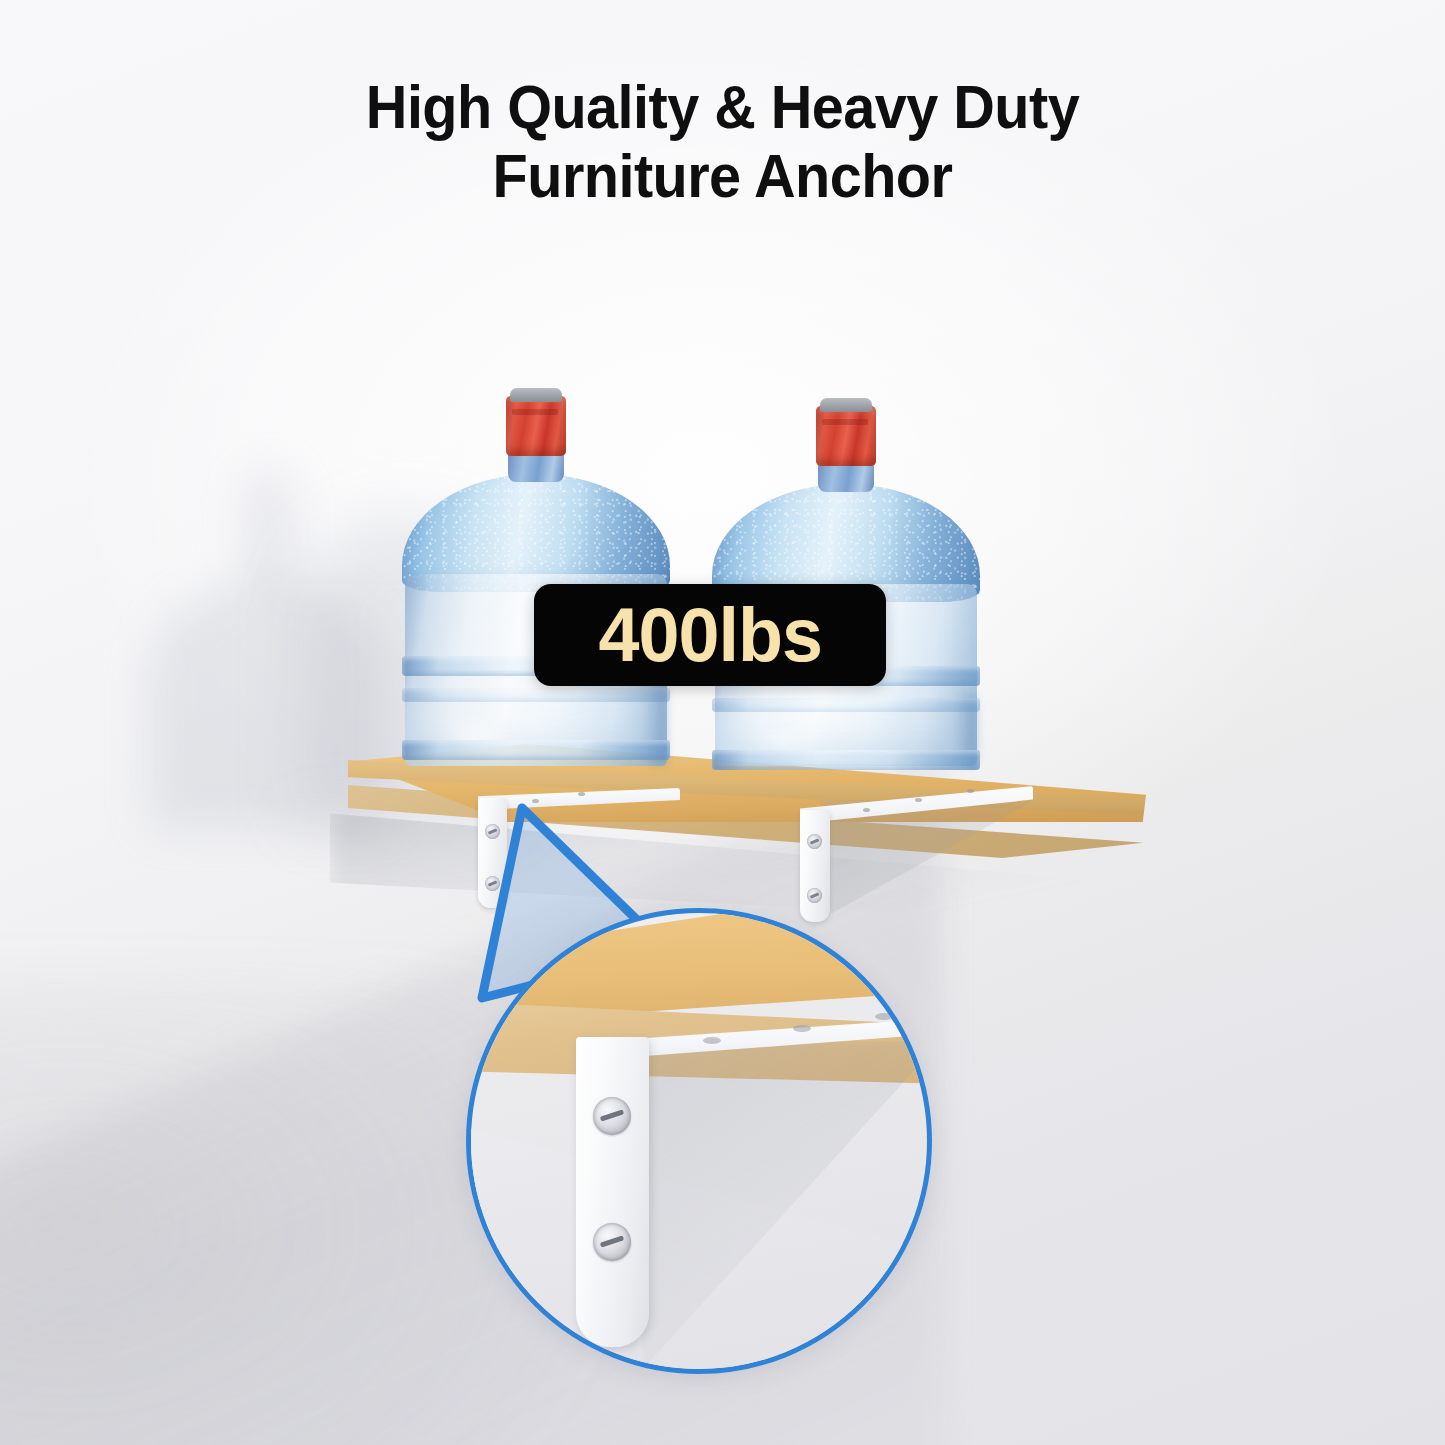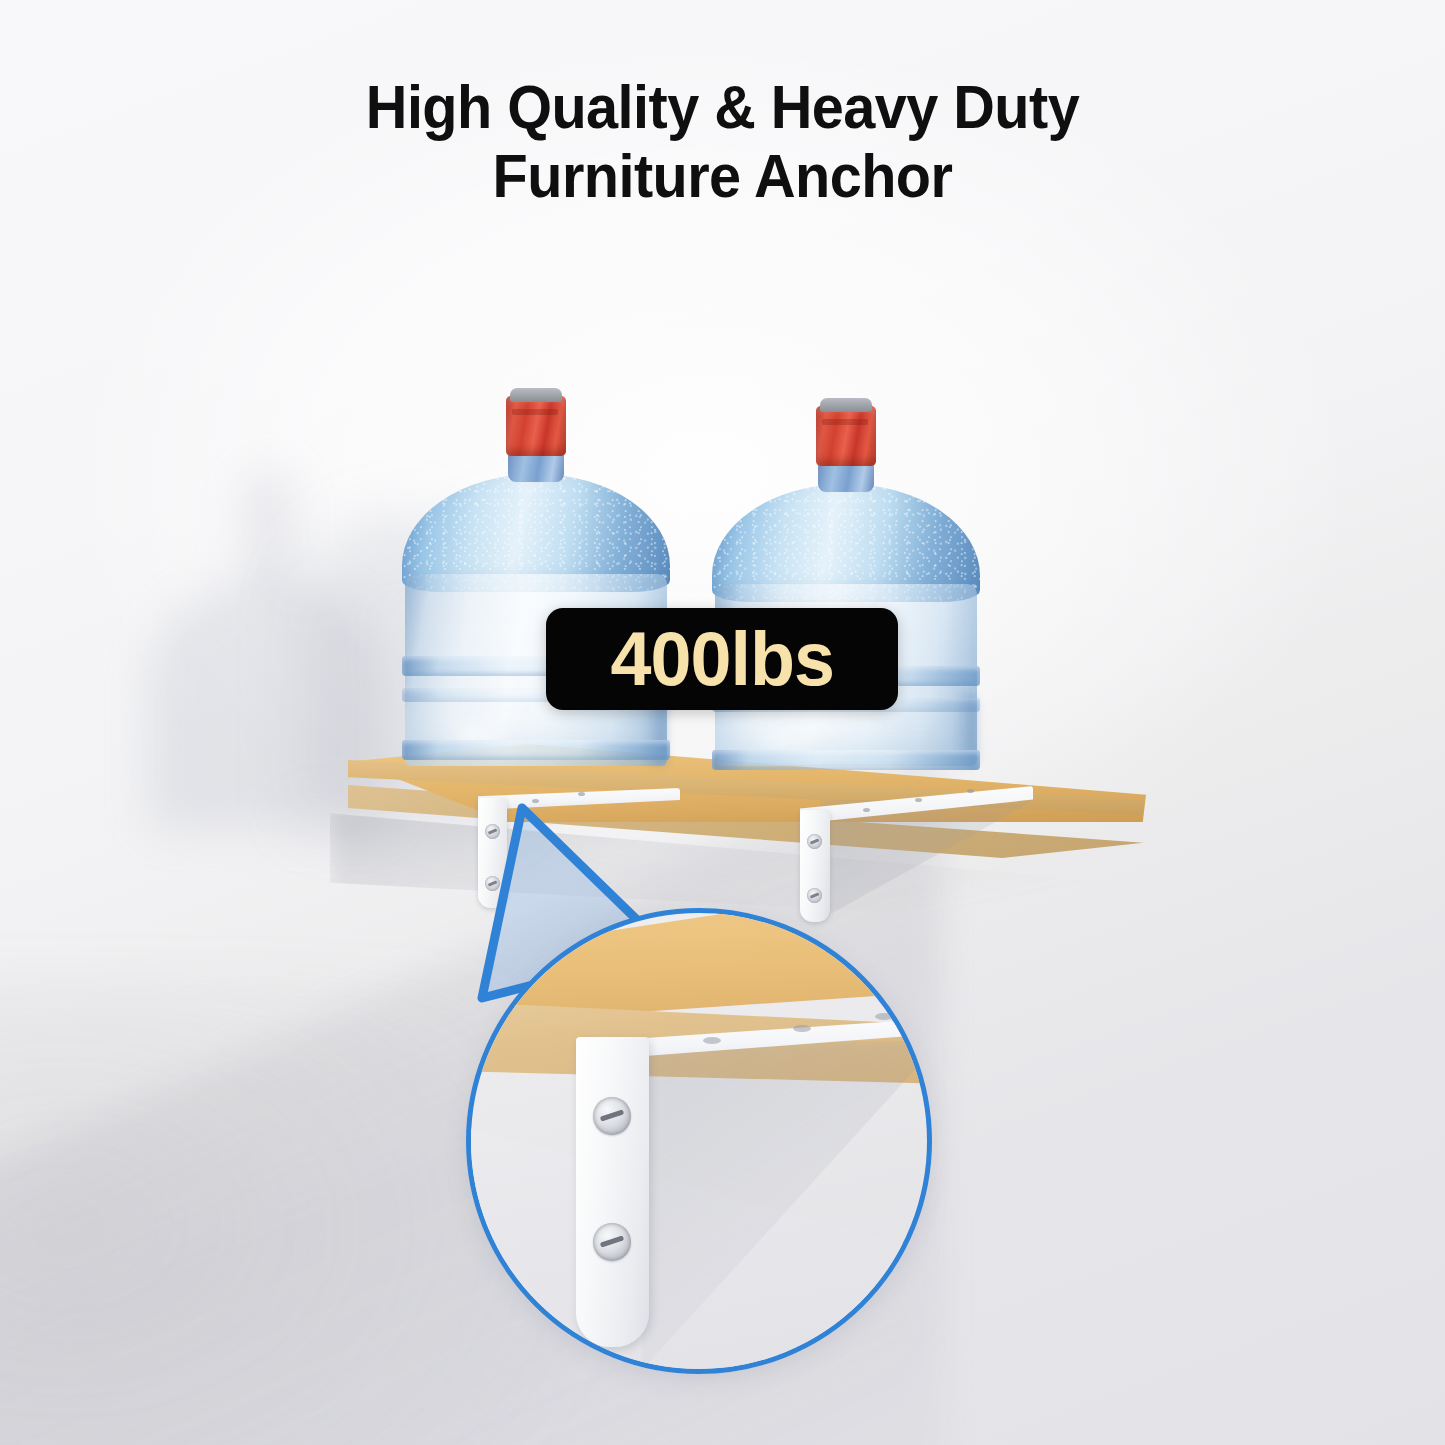--- a/index.html
+++ b/index.html
@@ -285,30 +285,29 @@
     filter: blur(4px);
     border-radius: 0 8px 8px 0;
   }
 
   #bottle-left  { left: 402px; top: 388px; width: 268px; height: 378px; }
   #bottle-right { left: 712px; top: 398px; width: 268px; height: 368px; z-index: 11; }
 
   
   .badge {
     position: absolute;
-    left: 534px; top: 608px;
+    left: 534px; top: 584px;
     width: 352px; height: 102px;
     background: #050505;
     border-radius: 17px;
     z-index: 30;
     display: flex;
     align-items: center;
     justify-content: center;
     box-shadow: 0 3px 14px rgba(0,0,0,0.22);
-    margin-left: 12px;
   }
   .badge-label {
     font-family: "Liberation Sans", sans-serif;
     font-weight: 700;
     font-size: 76px;
     letter-spacing: -1px;
     color: #f7e2ab;
     line-height: 1;
     transform: scaleX(0.97);
   }

